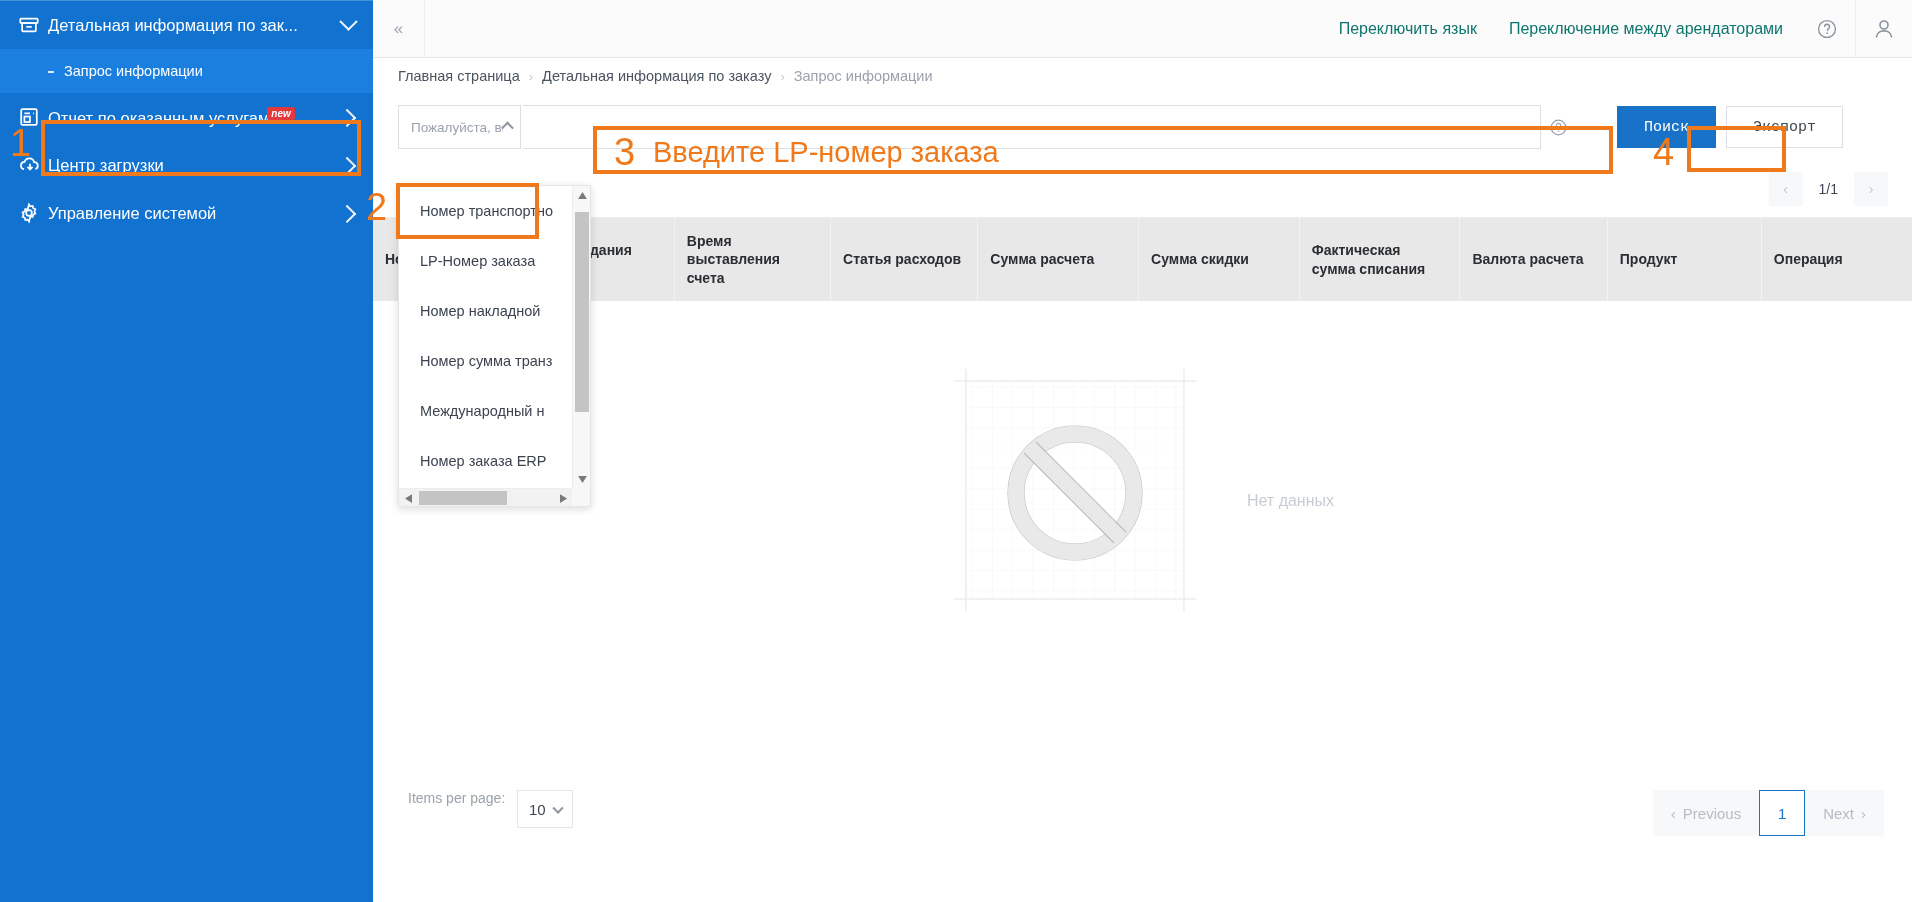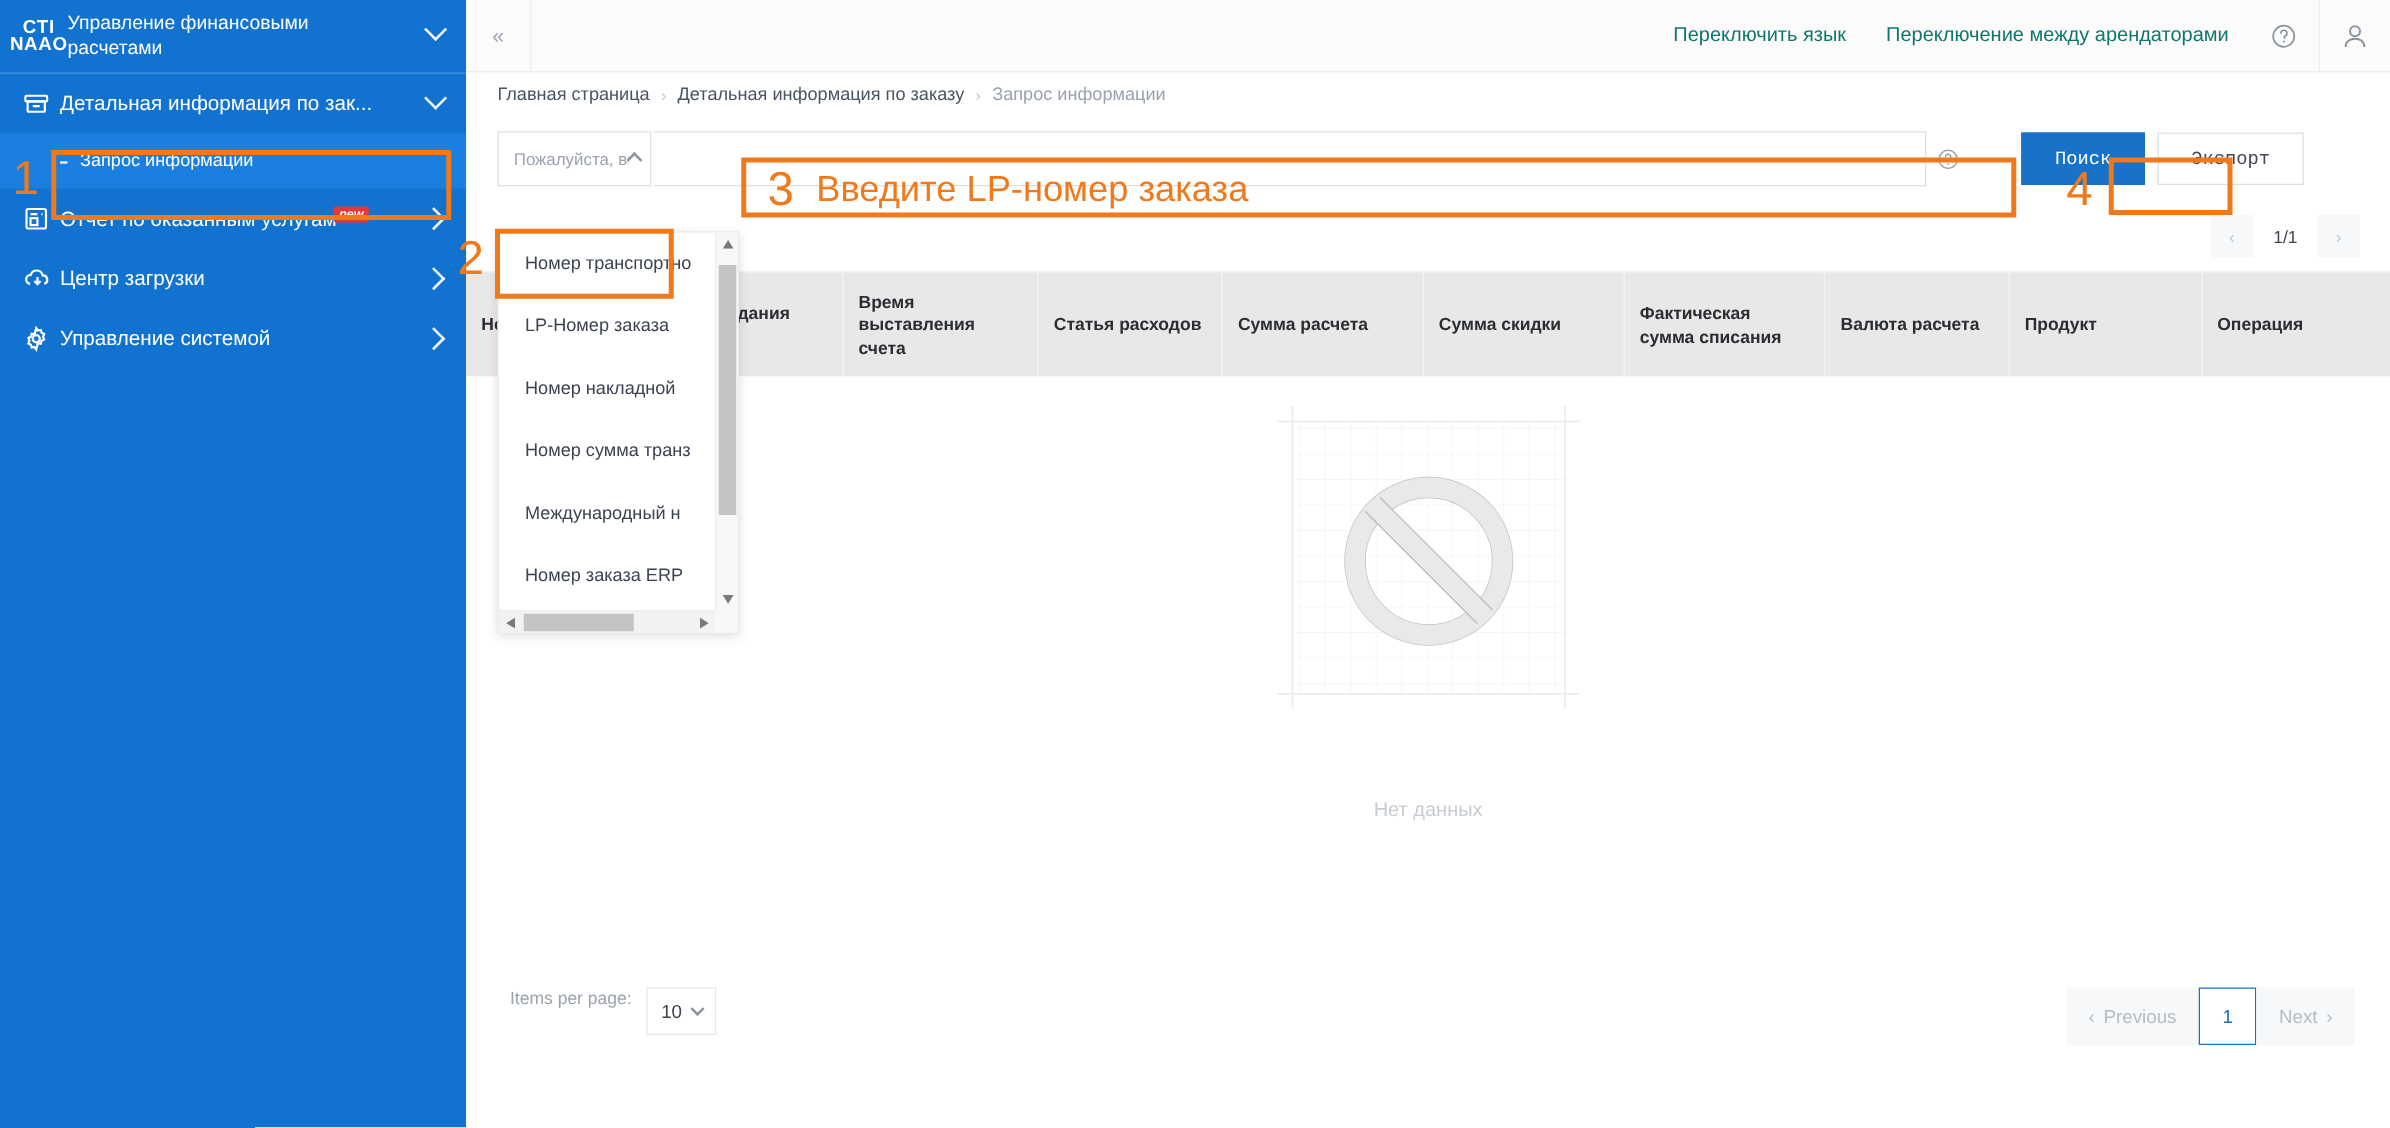--- a/index.html
+++ b/index.html
@@ -172,21 +172,21 @@
   table.grid th {
     background: #e8e8e8; color: #2a2d31;
     font-size: 14px; font-weight: 700; text-align: left;
     vertical-align: middle; padding: 14px 12px;
     height: 72px; border-right: 1px solid #f3f3f3;
     line-height: 1.32;
   }
   table.grid th:last-child { border-right: none; }
 
   .empty-wrap {
-    height: 378px; display:flex; flex-direction:column;
+    height: 378px; display:flex; flex-direction:row;
     align-items:center; justify-content:center;gap:48px;
   }
   .empty-text { margin-top: 22px; font-size: 16px; color: #c7ccd3; }
 
   
   #bottombar {
     position: absolute; left: 373px; top: 740px;
     width: 1539px; height: 162px; background: #fff;
     display: flex; align-items: flex-start; padding-top: 50px;
   }
@@ -266,30 +266,20 @@
     font-family: "Liberation Sans", sans-serif;
   }
 </style>
 </head>
 <body>
 
 <div id="app">
 
   <nav id="sidebar">
 
-    <div class="brand">
-      <div class="brand-logo">
-        <span>CTI</span>
-        <span>NAAO</span>
-      </div>
-      <div class="brand-title">Управление финансовыми расчетами</div>
-      <div class="brand-caret">
-        <i class="chev down"></i>
-      </div>
-    </div>
     <div class="sb-divider"></div>
 
     <div class="nav-item">
       <span class="nav-icon">
         <svg width="22" height="22" viewBox="0 0 24 24" fill="none" stroke="#fff" stroke-width="1.9">
           <rect x="2.5" y="5" width="19" height="5" rx="1"></rect>
           <rect x="4.5" y="10" width="15" height="9" rx="1"></rect>
           <line x1="9" y1="14" x2="15" y2="14"></line>
         </svg>
       </span>

